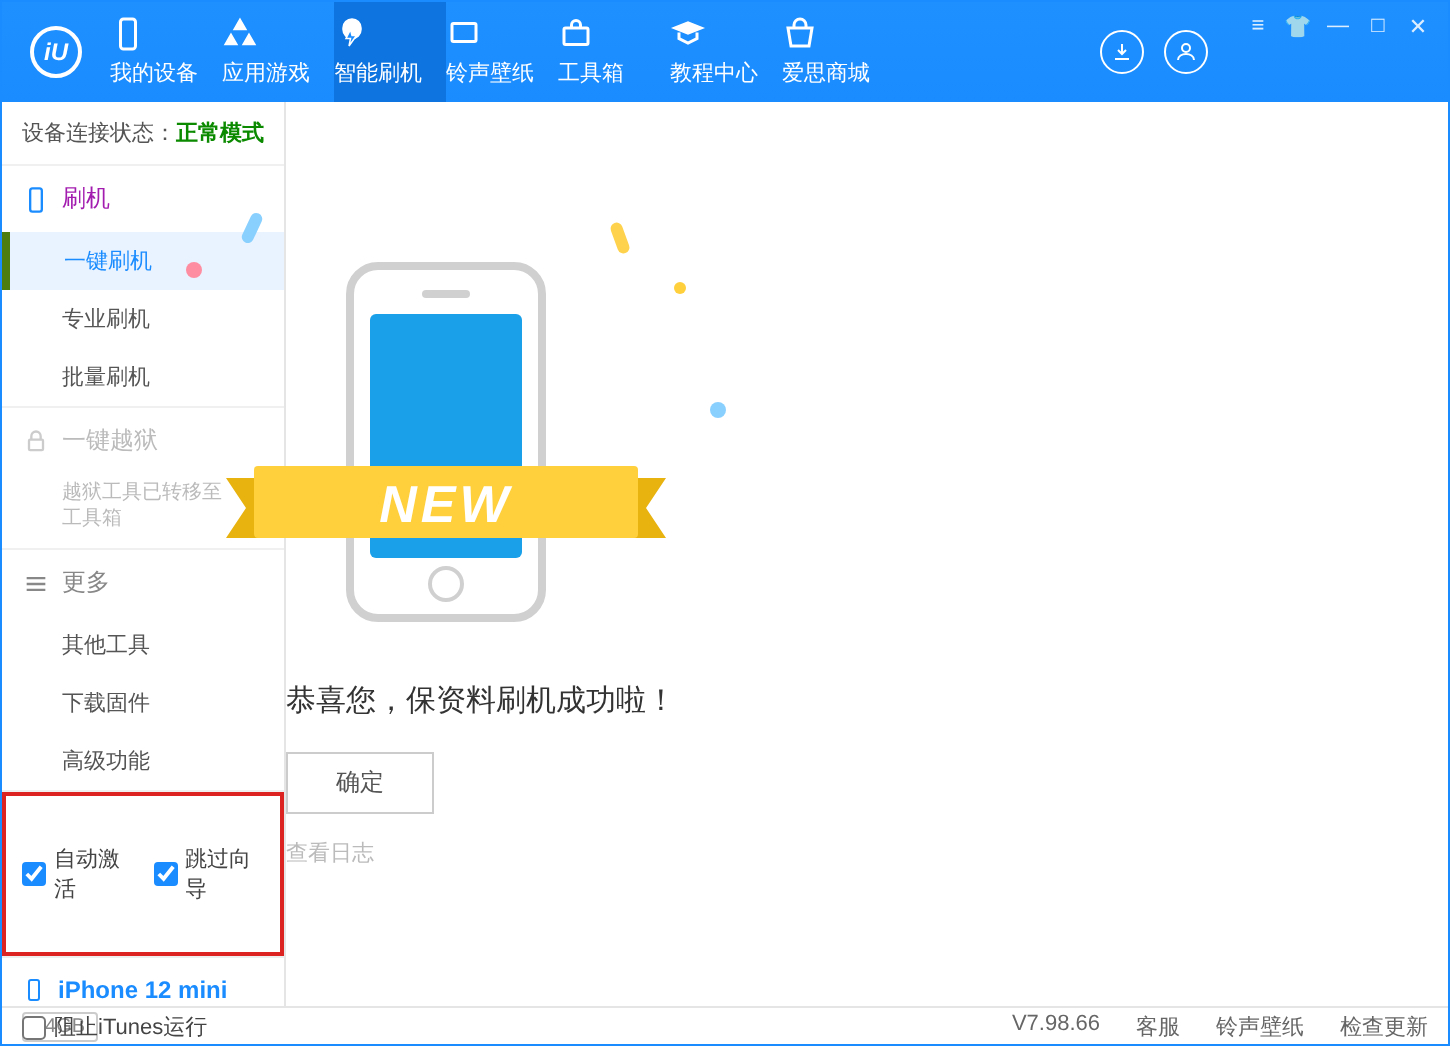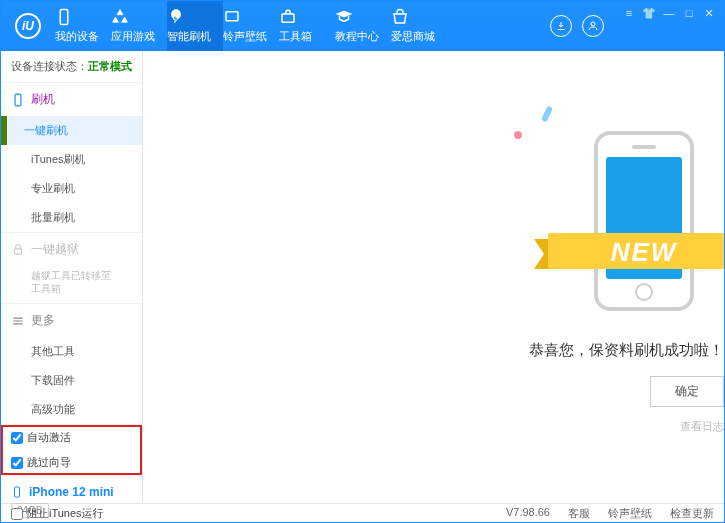--- a/index.html
+++ b/index.html
@@ -20,31 +20,31 @@
 .circ-ico { width: 22px; height: 22px; border: 1px solid #fff; border-radius: 50%; display: flex; align-items: center; justify-content: center; color: #fff; cursor: pointer; }
 .body { display: flex; height: 452px; }
 .sidebar { width: 142px; border-right: 1px solid #e5e5e5; display: flex; flex-direction: column; }
 .conn-row { padding: 8px 10px; font-size: 11px; color: #555; border-bottom: 1px solid #f0f0f0; }
 .conn-val { color: #0b8a00; font-weight: bold; }
 .sb-group { border-bottom: 1px solid #f0f0f0; }
 .sb-head { display: flex; align-items: center; gap: 6px; padding: 8px 10px; color: #333; }
 .sb-head.active { color: #a21caf; }
 .sb-head svg { width: 14px; height: 14px; }
 .sb-item { padding: 7px 0 7px 30px; color: #555; font-size: 11px; cursor: pointer; }
-.sb-item.sel { background: #e9f3ff; color: #1a8cff; border-left: 6px solid #4d7c0f; padding-left: 17px; }
+.sb-item.sel { background: #e9f3ff; color: #1a8cff; border-left: 4px solid #4d7c0f; padding-left: 27px; }
 .sb-note { color: #bbb; font-size: 10px; padding: 3px 0 8px 30px; line-height: 1.3; }
 .sb-spacer { flex: 1; }
-.sb-checks { padding: 3px 8px; border: 2px solid #d22; display: flex; gap: 10px; flex-direction: column; }
+.sb-checks { padding: 24px 8px; border: 2px solid #d22; display: flex; gap: 10px; }
 .chk { display: flex; align-items: center; gap: 4px; font-size: 11px; color: #444; cursor: pointer; }
 .chk input { accent-color: #1a8cff; width: 12px; height: 12px; }
 .device { padding: 8px 10px; border-top: 1px solid #eee; }
 .dev-row { display: flex; align-items: center; gap: 6px; color: #1a8cff; font-weight: bold; font-size: 12px; }
 .dev-badge { display: inline-block; border: 1px solid #ccc; padding: 1px 5px; font-size: 10px; color: #888; border-radius: 2px; margin-top: 3px; font-weight: normal; }
 .dev-sub { font-size: 10px; color: #888; margin-top: 3px; }
-.main { flex: 1; position: relative; display: flex; flex-direction: column; align-items: flex-end; justify-content: center; }
+.main { flex: 1; position: relative; display: flex; flex-direction: column; align-items: flex-start; justify-content: center; }
 .phone-wrap { position: relative; width: 160px; height: 200px; }
 .cele-bg { position: absolute; inset: -20px -60px; }
 .phone { position: absolute; left: 30px; top: 10px; width: 100px; height: 180px; background: #fff; border: 4px solid #d0d0d0; border-radius: 16px; }
 .phone::before { content: ""; position: absolute; top: 10px; left: 50%; transform: translateX(-50%); width: 24px; height: 4px; background: #d0d0d0; border-radius: 3px; }
 .phone::after { content: ""; position: absolute; bottom: 6px; left: 50%; transform: translateX(-50%); width: 14px; height: 14px; border: 2px solid #d0d0d0; border-radius: 50%; }
 .phone-screen { position: absolute; top: 22px; left: 8px; right: 8px; bottom: 28px; background: #1aa0e8; border-radius: 3px; }
 .new-ribbon { position: absolute; left: -30px; bottom: 44px; width: 220px; height: 46px; }
 .ribbon-back { fill: #e8b20f; }
 .ribbon-front { fill: #ffcf3c; }
 .new-text { font: italic 900 26px sans-serif; fill: #fff; letter-spacing: 2px; }
@@ -143,21 +143,20 @@
     </div>
 
     <div class="sb-group">
       <div class="sb-head active">
         <svg viewBox="0 0 24 24" fill="none" stroke="#1a8cff" stroke-width="2">
             <rect x="7" y="2" width="10" height="20" rx="2"></rect>
           </svg>
         <span>刷机</span>
       </div>
       <div class="sb-item sel">一键刷机</div>
-      <div class="sb-item">iTunes刷机</div>
       <div class="sb-item">专业刷机</div>
       <div class="sb-item">批量刷机</div>
     </div>
 
     <div class="sb-group">
       <div class="sb-head" style="color:#bbb">
         <svg viewBox="0 0 24 24" fill="none" stroke="#ccc" stroke-width="2">
             <rect x="6" y="10" width="12" height="9" rx="1"></rect>
             <path d="M8 10V7a4 4 0 018 0v3"></path>
           </svg>

